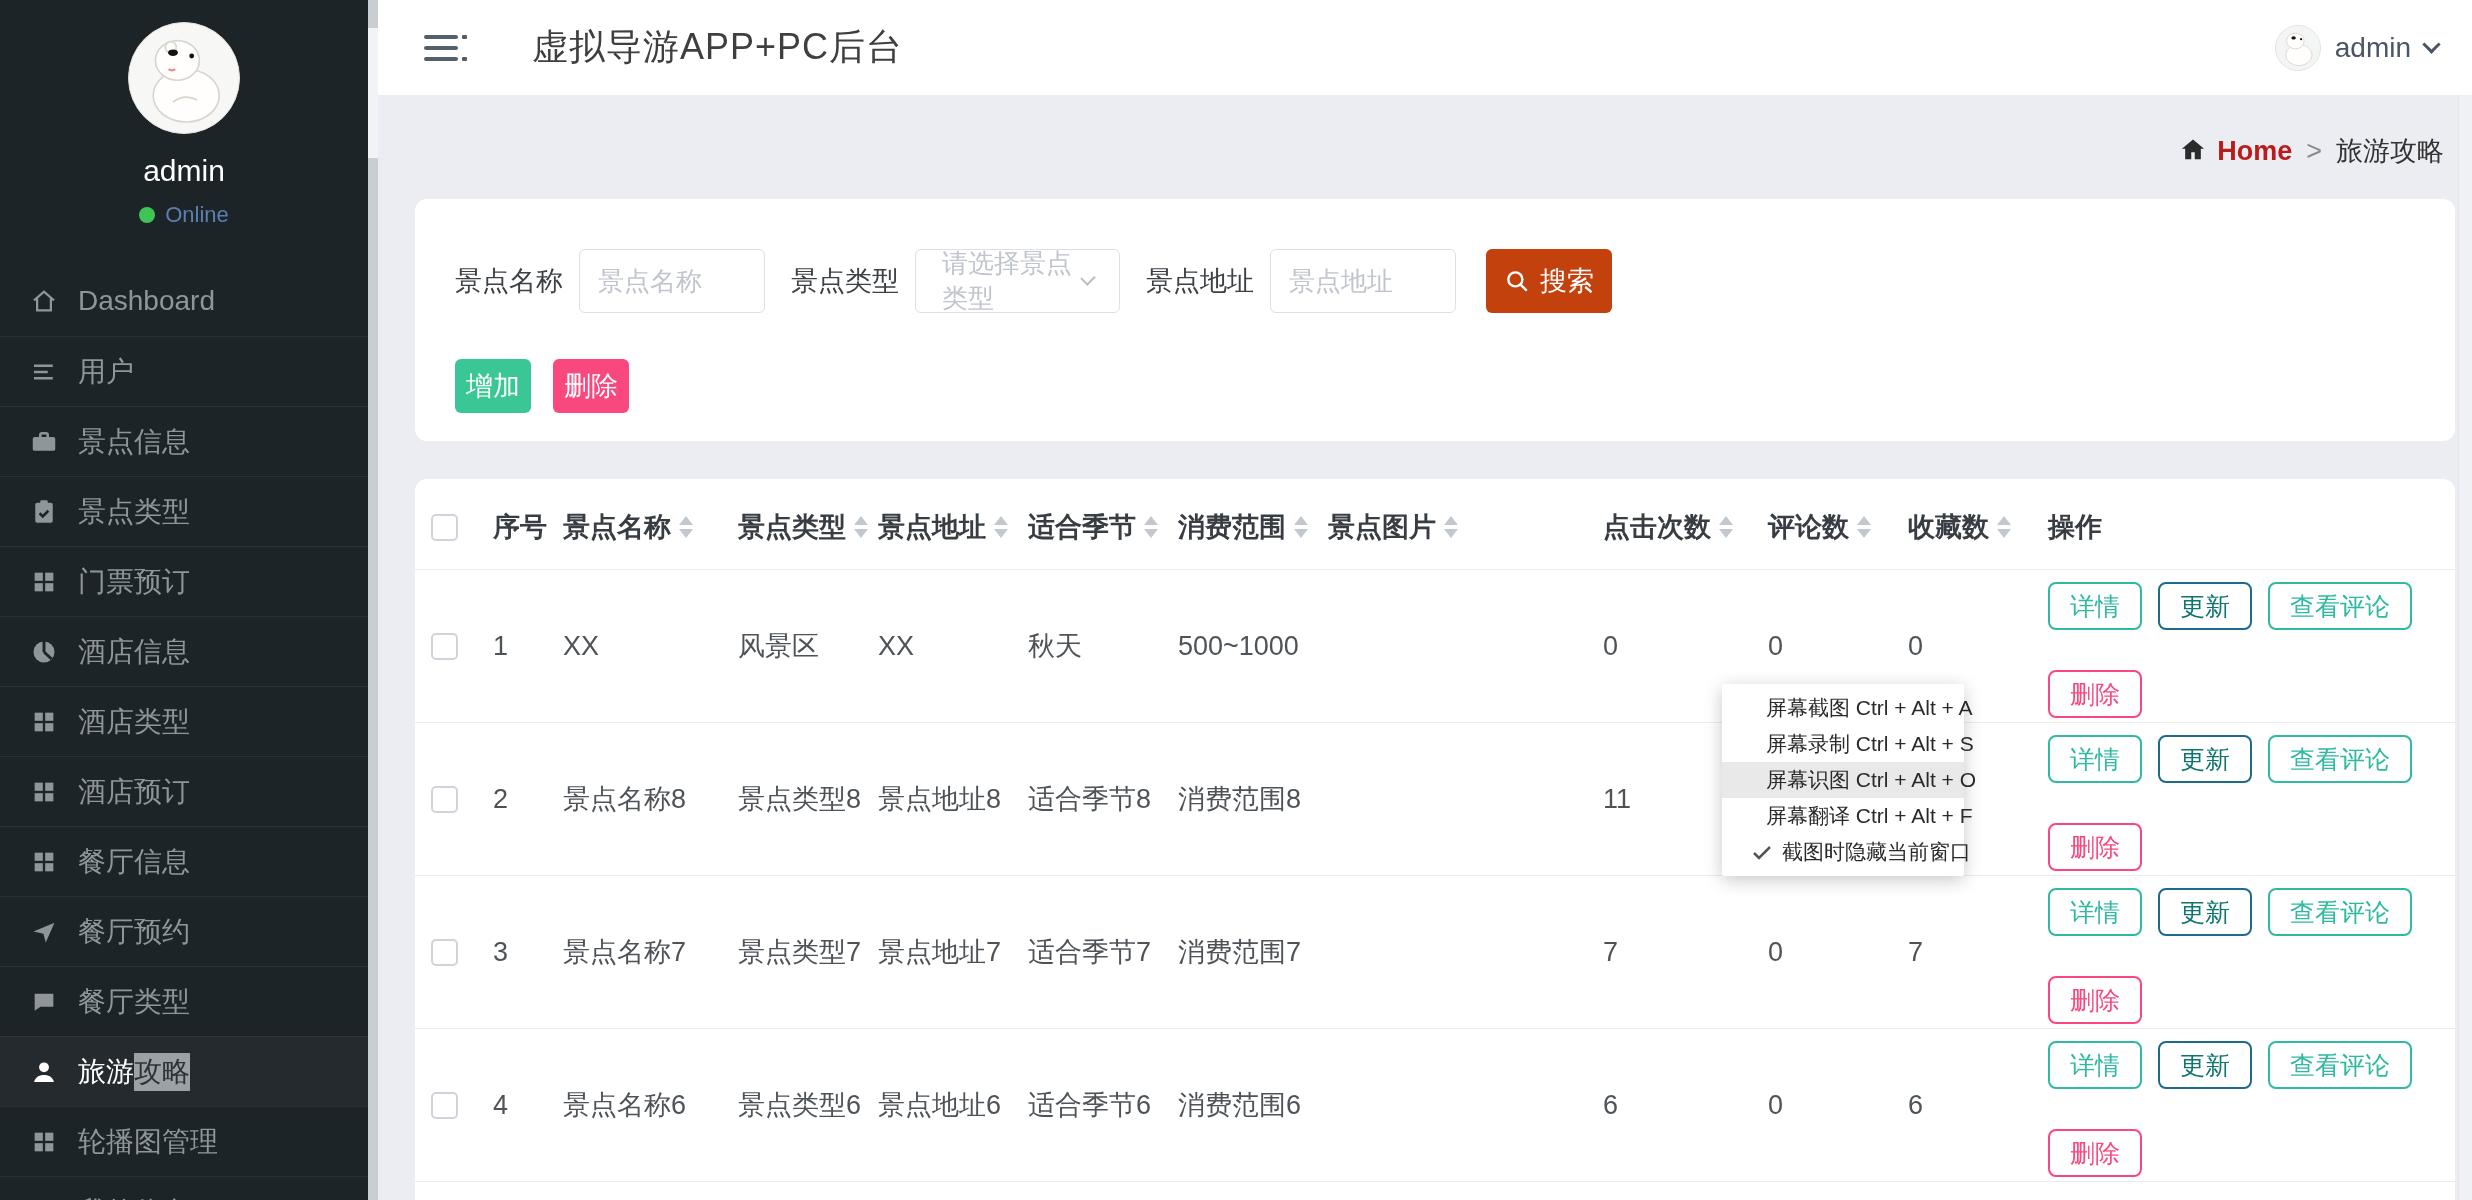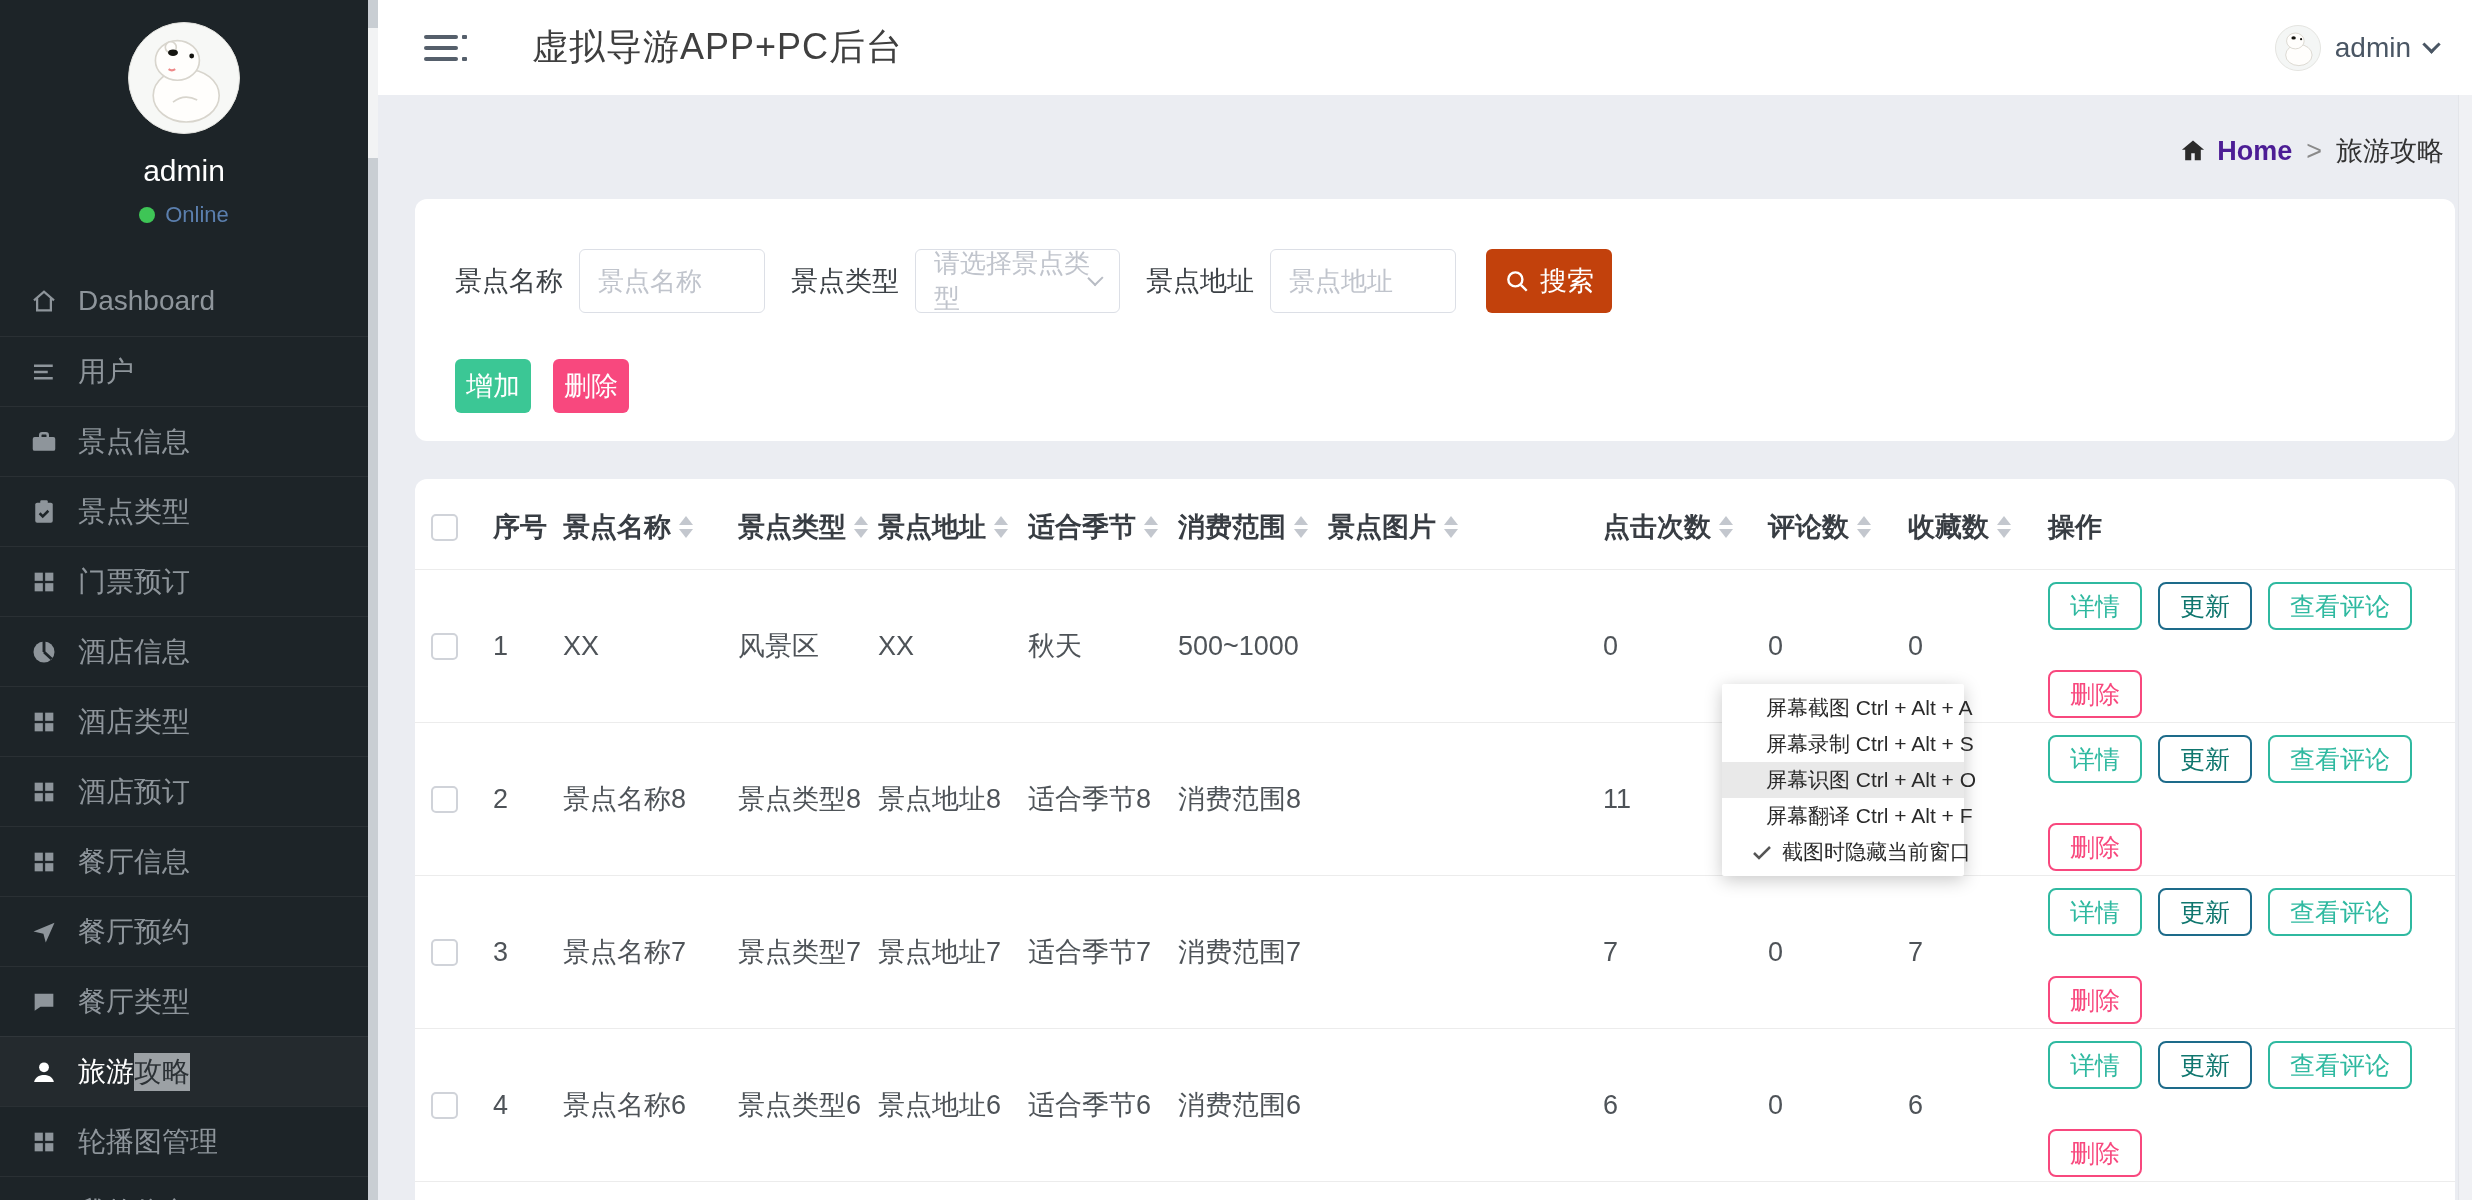--- a/index.html
+++ b/index.html
@@ -30,31 +30,31 @@
   .burger .bar { height:4px; background:#555f6b; margin:7px 0; border-radius:2px; position:relative; width:34px; }
   .burger .bar.dotted::after { content:""; position:absolute; right:-9px; top:0; width:5px; height:4px; background:#555f6b; border-radius:1px; }
   .title { font-size:36px; color:#3f3f3f; font-weight:400; margin-left:64px; letter-spacing:1px; }
   .top-user { margin-left:auto; display:flex; align-items:center; gap:14px; cursor:pointer; }
   .avatar-sm { width:46px; height:46px; border-radius:50%; background:#f4f6f5; border:1px solid #e4e4e0; overflow:hidden; }
   .top-user .uname { font-size:28px; color:#4a5664; }
   .chev-d { width:13px; height:13px; border-right:3px solid #4a5664; border-bottom:3px solid #4a5664; transform:rotate(45deg); margin-top:-6px; }
 
   .content { position:relative; height:1105px; }
   .breadcrumb { display:flex; justify-content:flex-end; align-items:center; gap:14px; padding:38px 28px 0 0; font-size:27px; }
-  .breadcrumb .bc-home { color:#4c1d95; font-weight:bold; display:flex; align-items:center; gap:10px; }
+  .breadcrumb .bc-home { color:#b91c1c; font-weight:bold; display:flex; align-items:flex-start; gap:10px; }
   .breadcrumb .sep { color:#8a8a8a; }
   .breadcrumb .cur { color:#333333; }
 
   .card { background:#ffffff; border-radius:12px; margin:0 17px 0 37px; }
   .search-card { margin-top:30px; height:242px; padding:50px 0 0 40px; }
   .filters { display:flex; align-items:center; }
   .f-label { font-size:27px; color:#3c4146; margin-right:16px; }
   .t-input { width:186px; height:64px; border:1px solid #dcdfe6; border-radius:6px; font-size:26px; padding:0 18px; color:#333; outline:none; }
   .t-input::placeholder { color:#c0c4cc; }
-  .t-select { width:205px; height:64px; border:1px solid #dcdfe6; border-radius:6px; font-size:26px; padding:0 18px; color:#c0c4cc; display:flex; align-items:center; justify-content:space-between; margin-right:26px; cursor:pointer; }
+  .t-select { width:205px; height:64px; border:1px solid #dcdfe6; border-radius:6px; font-size:26px; padding:0 26px; color:#c0c4cc; display:flex; align-items:center; justify-content:space-between; margin-right:26px; cursor:pointer; }
   .t-select .chev { width:12px; height:12px; border-right:2px solid #b8bcc4; border-bottom:2px solid #b8bcc4; transform:rotate(45deg); margin-top:-6px; }
   .gap { width:26px; }
   .btn { border:none; border-radius:6px; color:#fff; font-size:27px; cursor:pointer; font-family:"Liberation Sans", sans-serif; }
   .btn-search { background:#c2410c; height:64px; width:126px; margin-left:30px; display:inline-flex; align-items:center; justify-content:center; gap:10px; }
   .btn-row { margin-top:46px; display:flex; gap:22px; }
   .btn-add { background:#3bc795; width:76px; height:54px; }
   .btn-del { background:#f8487e; width:76px; height:54px; }
 
   .table-card { margin-top:38px; height:760px; overflow:hidden; padding-top:6px; }
   .trow { display:grid; grid-template-columns:62px 70px 175px 140px 150px 150px 150px 275px 165px 140px 140px auto; align-items:center; padding-left:16px; }

